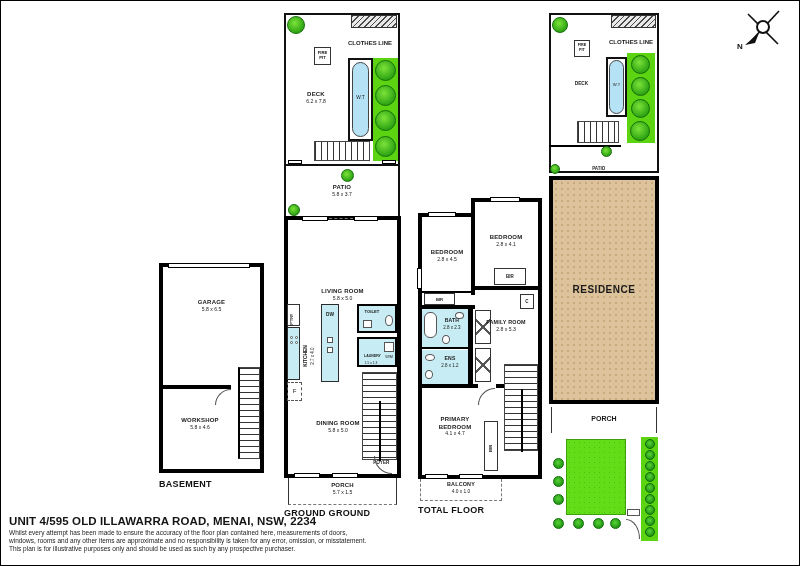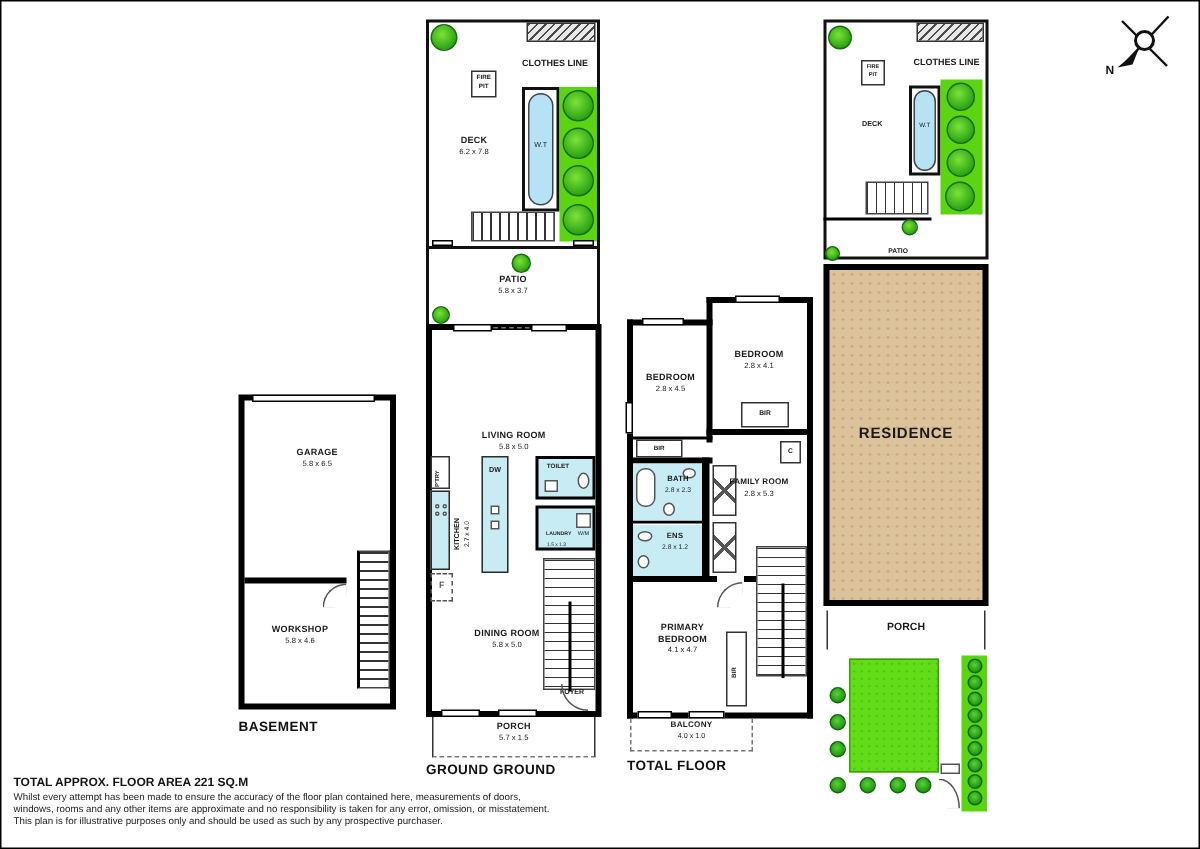--- a/index.html
+++ b/index.html
@@ -316,21 +316,21 @@
     <svg width="62" height="50" viewBox="0 0 62 50">
       <line x1="48" y1="6" x2="20" y2="36" stroke="#111" stroke-width="1.6"></line>
       <line x1="17" y1="9" x2="47" y2="39" stroke="#111" stroke-width="1.6"></line>
       <circle cx="32" cy="22" r="6" fill="#fff" stroke="#111" stroke-width="2"></circle>
       <polygon points="14,40 28,28 24,38" fill="#111"></polygon>
       <text x="6" y="44" font-size="8" font-weight="bold" fill="#111" font-family="Liberation Sans, sans-serif" id="compass-n">N</text>
     </svg>
   </div>
 
   <div class="abs" style="left:8px;top:514px;width:640px;">
-    <div style="font-size:8px;font-weight:700;margin-top:2px;">TOTAL APPROX. FLOOR AREA 221 SQ.M</div>
+    <div style="font-size:11.5px;font-weight:700;letter-spacing:.1px;">UNIT 4/595 OLD ILLAWARRA ROAD, MENAI, NSW, 2234</div>
     <div style="font-size:6.5px;line-height:1.25;margin-top:2px;color:#222;">
       <div>Whilst every attempt has been made to ensure the accuracy of the floor plan contained here, measurements of doors,</div>
       <div>windows, rooms and any other items are approximate and no responsibility is taken for any error, omission, or misstatement.</div>
       <div>This plan is for illustrative purposes only and should be used as such by any prospective purchaser.</div>
     </div>
   </div>
 
 </div>
 
 </body></html>

